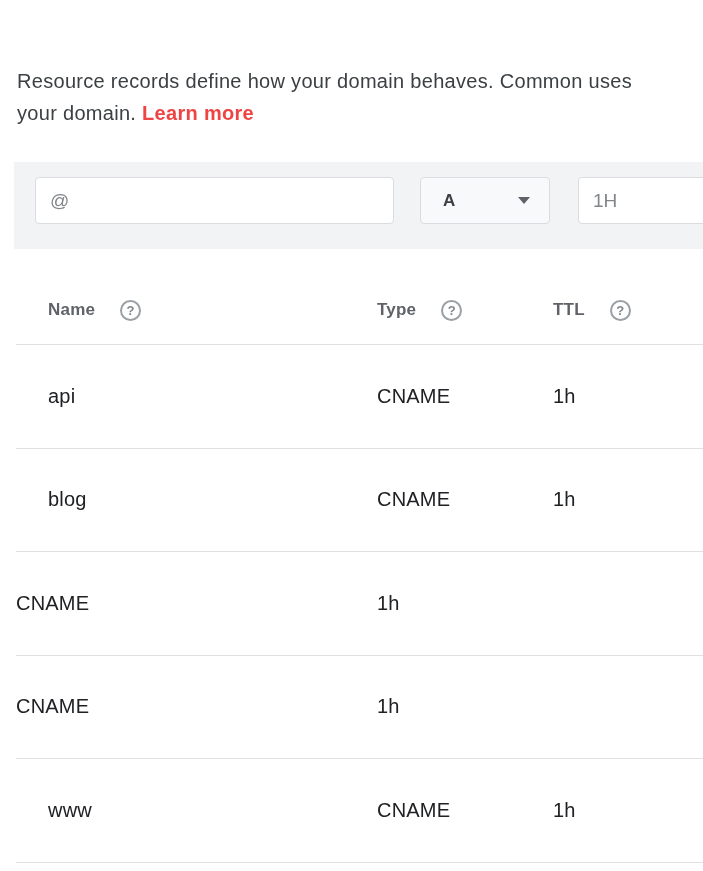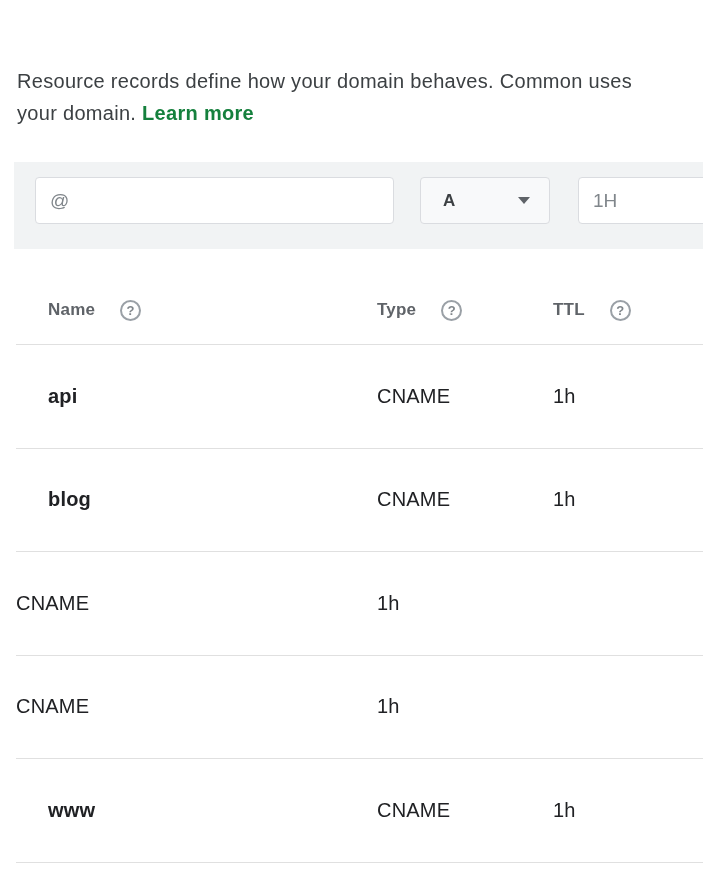--- a/index.html
+++ b/index.html
@@ -13,21 +13,21 @@
     position:absolute; left:17px; top:11px;
     font-size:28px; font-weight:400; line-height:1;
     color:#3c4043; letter-spacing:0.3px; white-space:nowrap;
   }
   .desc {
     position:absolute; left:17px; top:65px;
     font-size:20px; line-height:32px; color:#3c4043;
     letter-spacing:0.3px;
   }
   .desc-line { white-space:nowrap; }
-  .link { color:#15803d; font-weight:700; text-decoration:none; cursor:pointer; }
+  .link { color:#ef4444; font-weight:700; text-decoration:none; cursor:pointer; }
 
   .formbar {
     position:absolute; left:14px; top:162px;
     width:760px; height:87px; background:#f1f3f4;
   }
   .txt-input {
     position:absolute; top:15px; height:47px;
     background:#ffffff; border:1px solid #dadce0; border-radius:4px;
     font-family:"Liberation Sans", sans-serif;
     font-size:19px; color:#3c4043; padding:0 14px; outline:none;
@@ -64,21 +64,21 @@
     border:2px solid #9aa0a6; border-radius:50%;
     display:flex; align-items:center; justify-content:center;
     font-size:13px; font-weight:700; color:#80868b; cursor:pointer;
   }
   .tbody { position:absolute; left:16px; top:345px; width:720px; }
   .row {
     height:103.5px; border-bottom:1px solid #e0e0e0;
     align-items:center;
     font-size:20px; color:#202124; letter-spacing:0.2px;
   }
-  .cell.first { padding-left:32px;font-weight:bold; }
+  .cell.first { padding-left:32px; }
 </style>
 </head>
 <body>
 
 <div class="page">
 
 
   <div class="desc">
     <div class="desc-line">Resource records define how your domain behaves. Common uses</div>
     <div class="desc-line"><span>your domain. </span><a class="link">Learn more</a></div>

